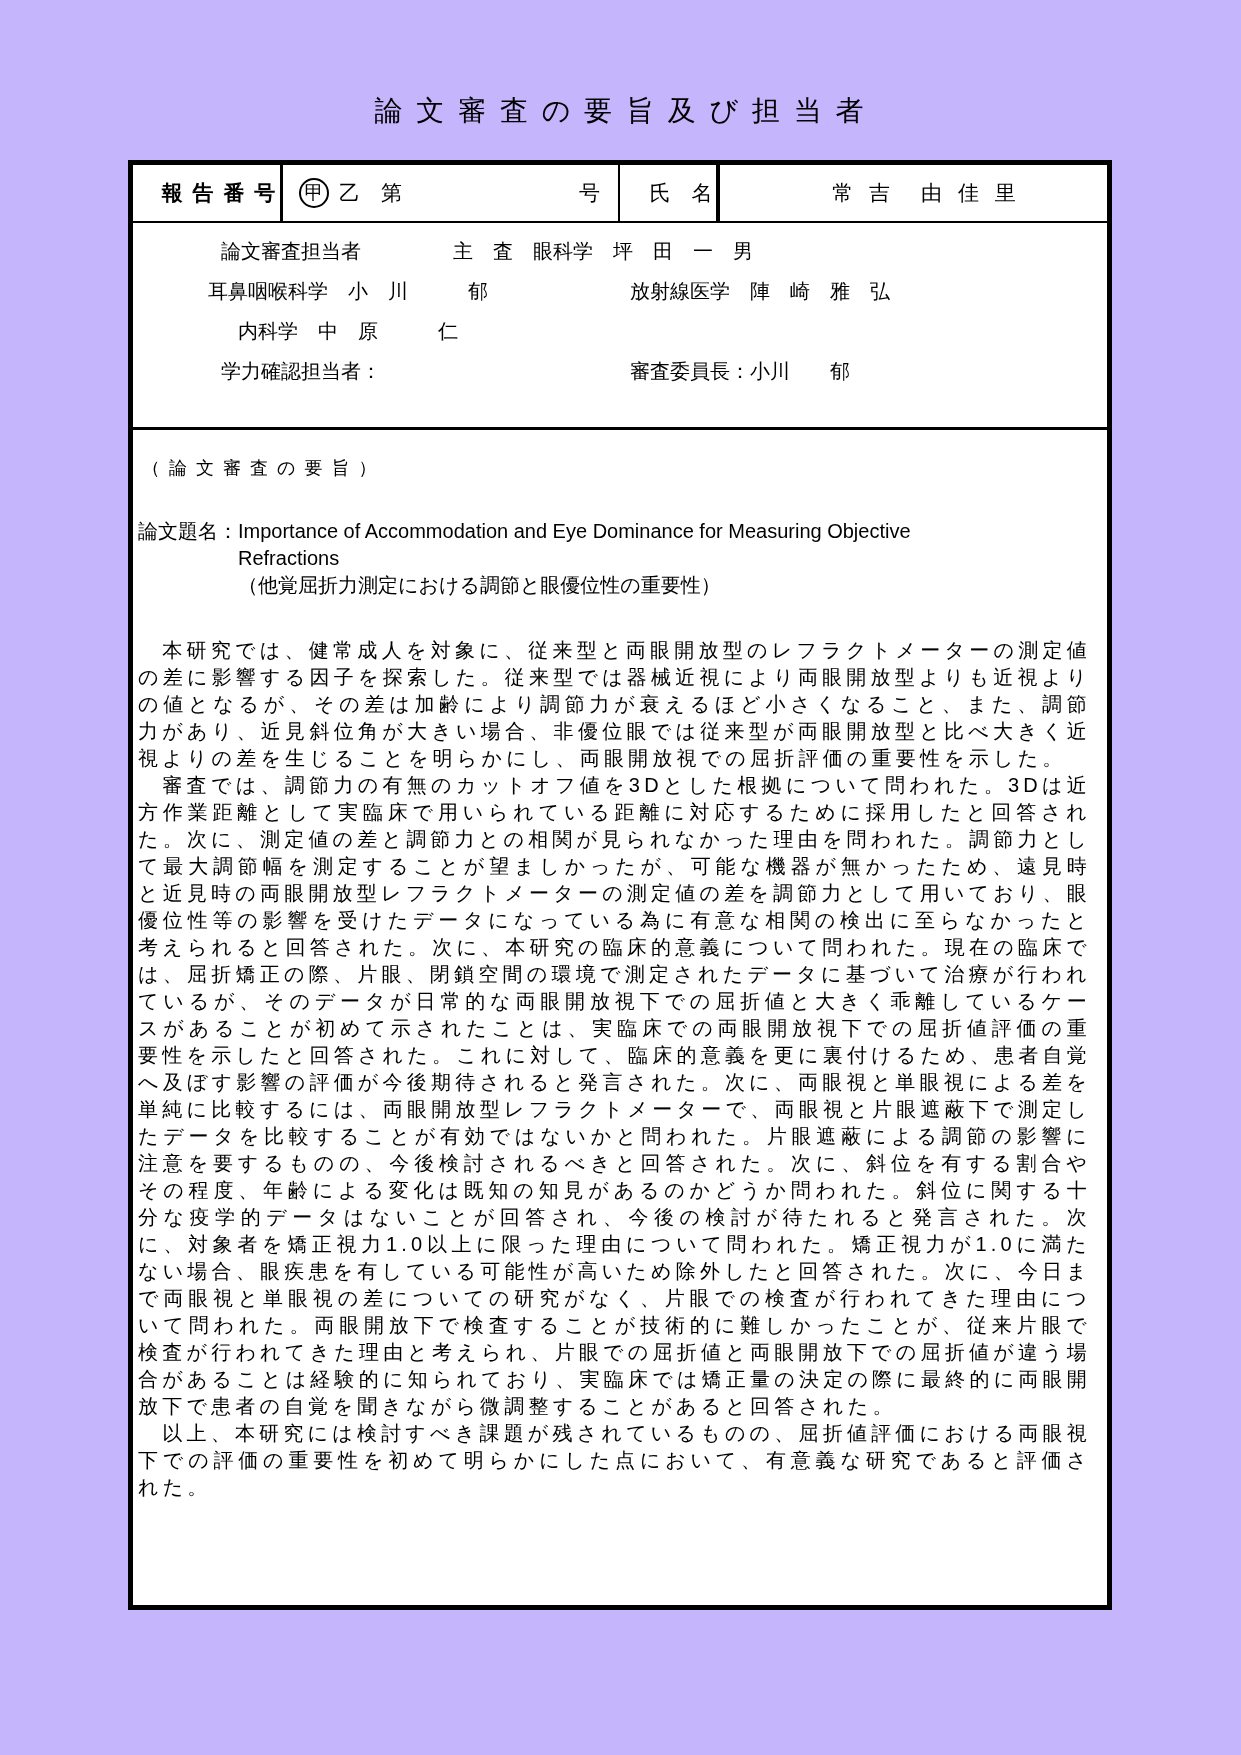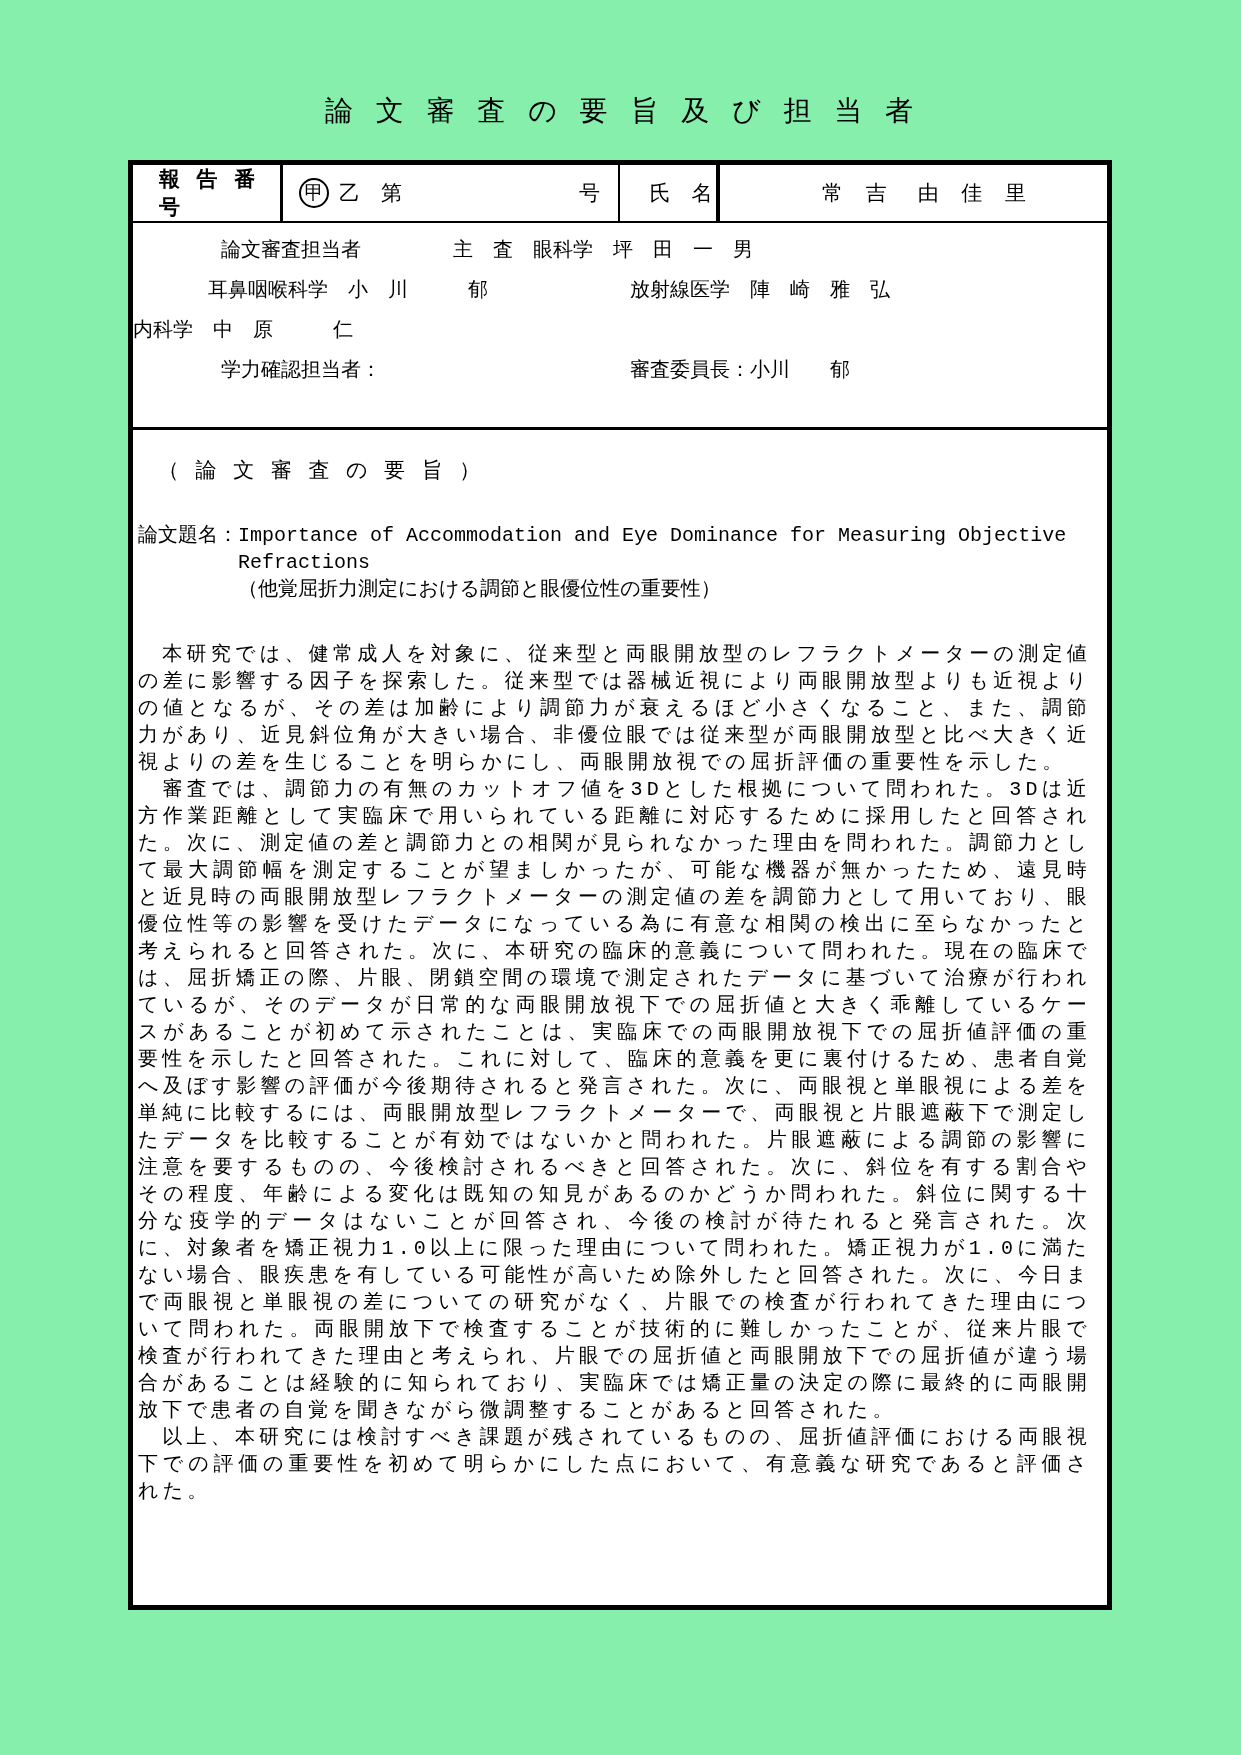--- a/index.html
+++ b/index.html
@@ -1,20 +1,20 @@
 <!DOCTYPE html>
 <html lang="ja"><head>
 <meta charset="utf-8">
 <style>
   html,body{margin:0;padding:0;background:#fff;}
   .page{
     position:relative;
     width:1241px;height:1755px;
-    background:#86efac;
-    font-family:Liberation Mono, monospace;
+    background:#c4b5fd;
+    font-family:Liberation Sans, sans-serif;
     color:#000;
     overflow:hidden;
   }
   .doc-title{
     position:absolute;
     top:92px;left:0;width:1241px;
     text-align:center;
     font-size:28px;
     letter-spacing:3px;
     white-space:pre;
@@ -75,31 +75,31 @@
     border-bottom:3px solid #000;
     box-sizing:border-box;
     padding-top:8px;
     font-size:20px;
     line-height:40px;
   }
   .c-line{display:flex;white-space:pre;}
   .c-left{width:497px;box-sizing:border-box;}
   .pl55{padding-left:88px;}
   .pl75{padding-left:75px;}
-  .pl105{}
+  .pl105{padding-left:105px;}
   .chief-gap{margin-left:92px;}
   
   .row-summary{
     box-sizing:border-box;
     padding:26px 16px 0 5px;
   }
   .summary-heading{
-    font-size:21px;
+    font-size:18px;
     letter-spacing:2px;
-    margin-left:20px;
+    margin-left:4px;
     white-space:pre;
   }
   .thesis-block{
     margin-top:38px;
     display:flex;
     font-size:20px;
     line-height:27px;
   }
   .thesis-label{white-space:pre;flex:0 0 auto;}
   .thesis-titles{flex:1;}

